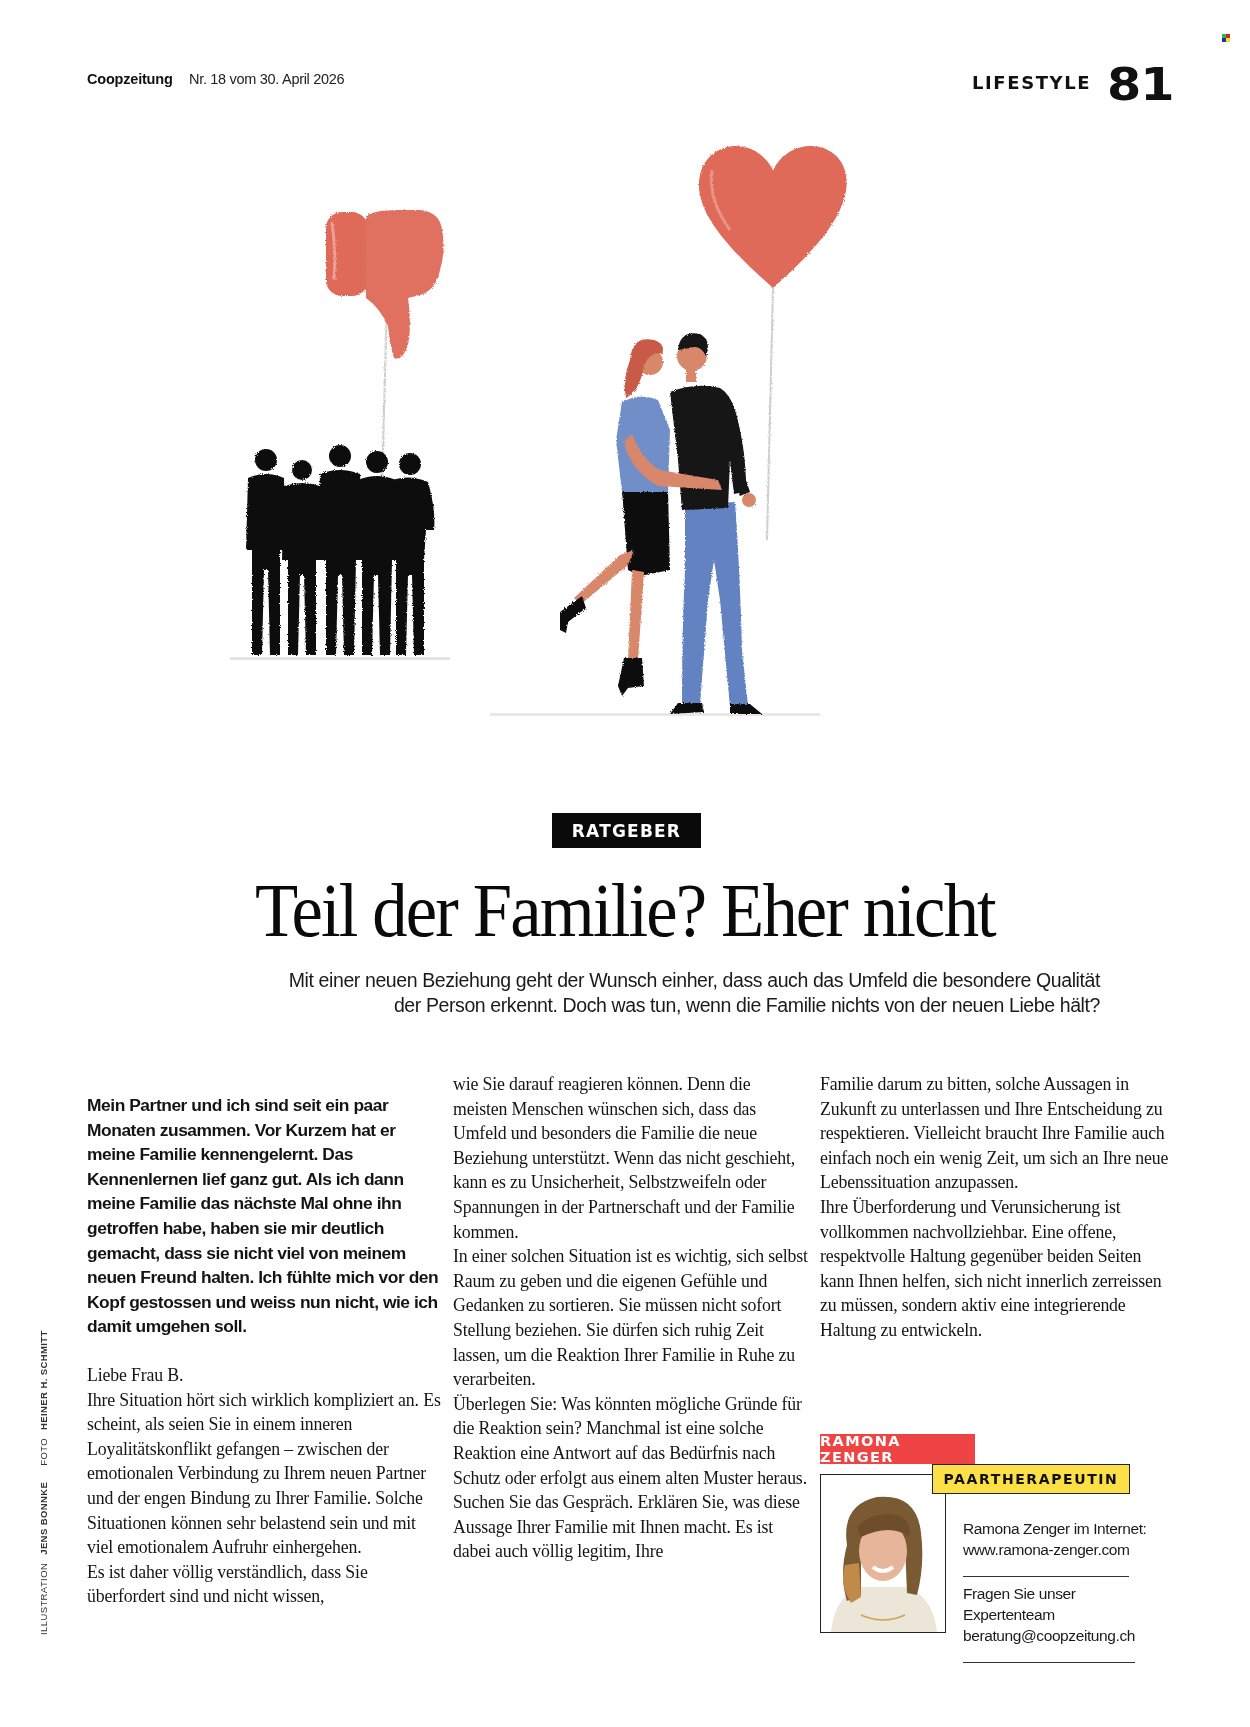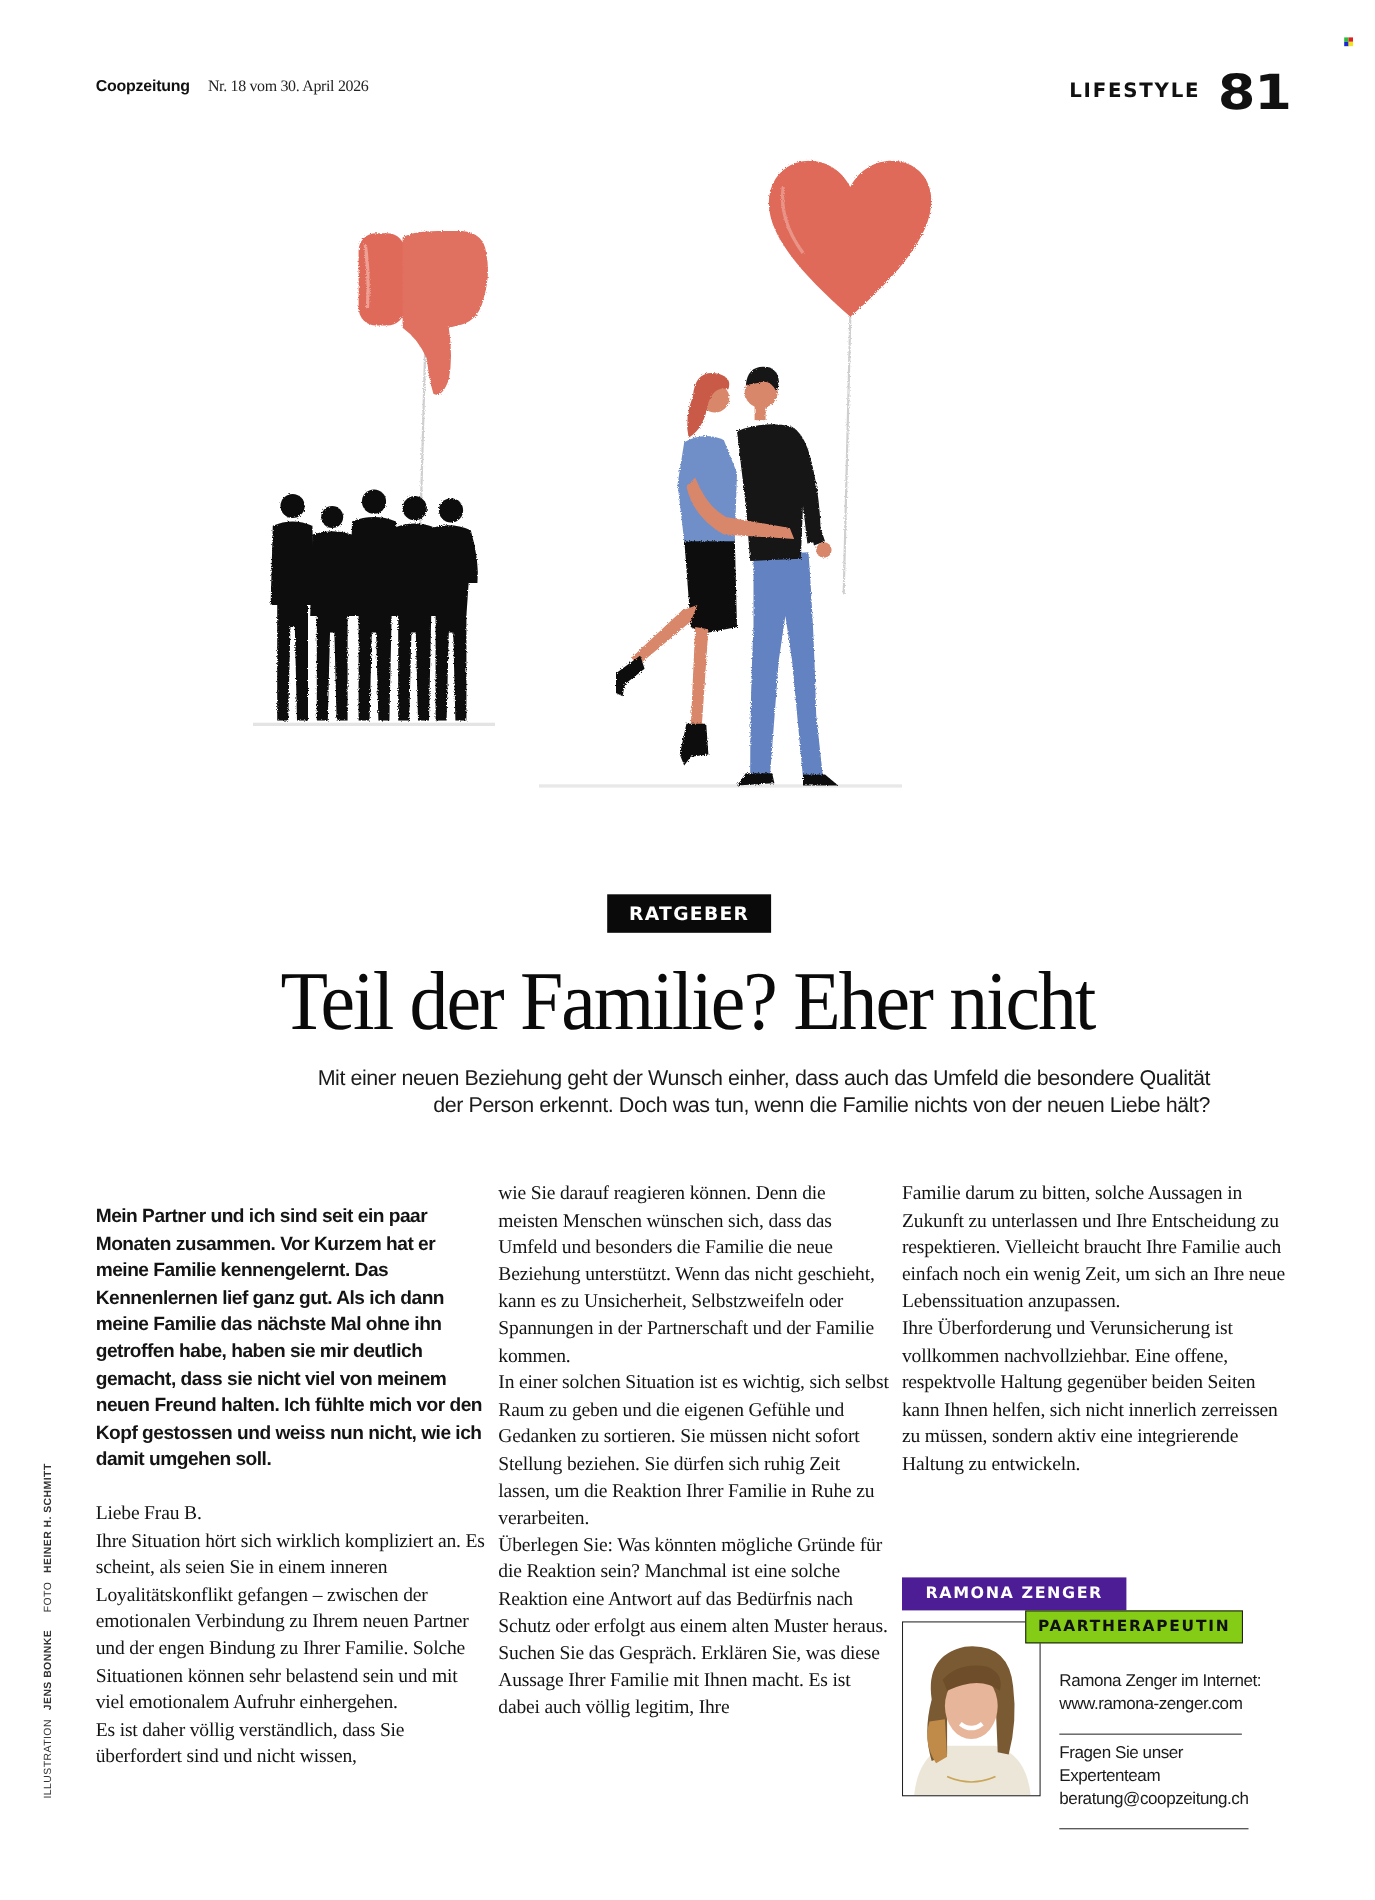--- a/index.html
+++ b/index.html
@@ -1,21 +1,21 @@
 <!DOCTYPE html>
 <html><head>
 <meta charset="utf-8">
 <style>
   html, body { margin: 0; padding: 0; background: #ffffff; }
   body { width: 1250px; height: 1727px; position: relative; overflow: hidden; color: #111; }
   .abs { position: absolute; }
 
   
   .hdr-brand { left: 87px; top: 71px; font-family: "Liberation Sans", sans-serif; font-weight: 700; font-size: 14.5px; letter-spacing: -0.2px; color:#111; }
-  .hdr-issue { left: 189px; top: 71px; font-family: Liberation Serif, serif; font-size: 14.5px; letter-spacing: -0.3px; color:#222; }
+  .hdr-issue { left: 189px; top: 71px; font-family: Liberation Sans, sans-serif; font-size: 14.5px; letter-spacing: -0.3px; color:#222; }
   .hdr-section { left: 972px; top: 72px; font-family: "DejaVu Sans", sans-serif; font-weight: 700; font-size: 18px; letter-spacing: 1.6px; color:#111; }
   .hdr-page { left: 1107px; top: 62px; font-family: "DejaVu Sans", sans-serif; font-weight: 900; font-size: 44px; line-height: 46px; letter-spacing: -1px; color:#111; transform: scaleX(1.12); transform-origin: left top; }
   .print-marks { left: 1222px; top: 34px; width: 8px; height: 8px; }
   .print-marks span { position:absolute; width:4px; height:4px; }
 
   
   .illustration { left: 230px; top: 130px; width: 750px; height: 650px; }
 
   
   .kicker { left: 552px; top: 813px; width: 149px; height: 35px; background:#0a0a0a; color:#fff; font-family: "DejaVu Sans", sans-serif; font-weight: 700; font-size: 17px; letter-spacing: 1.2px; display:flex; align-items:center; justify-content:center; }
@@ -35,23 +35,23 @@
   .serif { font-family: "Liberation Serif", serif; letter-spacing: -0.15px; }
   .para { margin: 0; }
   .gap { height: 24px; }
 
   
   .credit { left: 38px; top: 1635px; transform: rotate(-90deg); transform-origin: left top; font-family: "Liberation Sans", sans-serif; font-size: 9.5px; letter-spacing: 0.4px; color:#333; white-space:nowrap; }
   .credit b { font-weight:700; }
   .credit .sp { display:inline-block; width: 8px; }
 
   
-  .pf-name { left: 820px; top: 1434px; width: 204px; height: 30px; background:#4c1d95; color:#fff; font-family: "DejaVu Sans", sans-serif; font-weight:700; font-size: 14.5px; letter-spacing: 1.4px; display:flex; align-items:center; justify-content:center; }
+  .pf-name { left: 820px; top: 1434px; width: 155px; height: 30px; background:#ef4444; color:#fff; font-family: "DejaVu Sans", sans-serif; font-weight:700; font-size: 14.5px; letter-spacing: 1.4px; display:flex; align-items:center; justify-content:center; }
   .pf-photo { left: 820px; top: 1474px; width: 124px; height: 157px; border: 1px solid #222; background:#fff; overflow:hidden; }
-  .pf-role { left: 932px; top: 1464px; width: 196px; height: 28px; border: 1px solid #222; background:#84cc16; color:#111; font-family: "DejaVu Sans", sans-serif; font-weight: 700; font-size: 14px; letter-spacing: 1.6px; display:flex; align-items:center; justify-content:center; }
+  .pf-role { left: 932px; top: 1464px; width: 196px; height: 28px; border: 1px solid #222; background:#fde047; color:#111; font-family: "DejaVu Sans", sans-serif; font-weight: 700; font-size: 14px; letter-spacing: 1.6px; display:flex; align-items:center; justify-content:center; }
   .pf-info { left: 963px; top: 1518px; width: 220px; font-family: Liberation Sans, sans-serif; font-size: 15.5px; line-height: 21px; color:#1a1a1a; letter-spacing:-0.4px; }
   .pf-info .link { display:inline-block; border-bottom: 1px solid #333; padding-bottom: 16px; }
   .pf-info .blk { margin-bottom: 6px; }
 </style>
 </head>
 <body>
 
 <div class="abs hdr-brand">Coopzeitung</div>
 <div class="abs hdr-issue">Nr. 18 vom 30. April 2026</div>
 <div class="abs hdr-section">LIFESTYLE</div>

